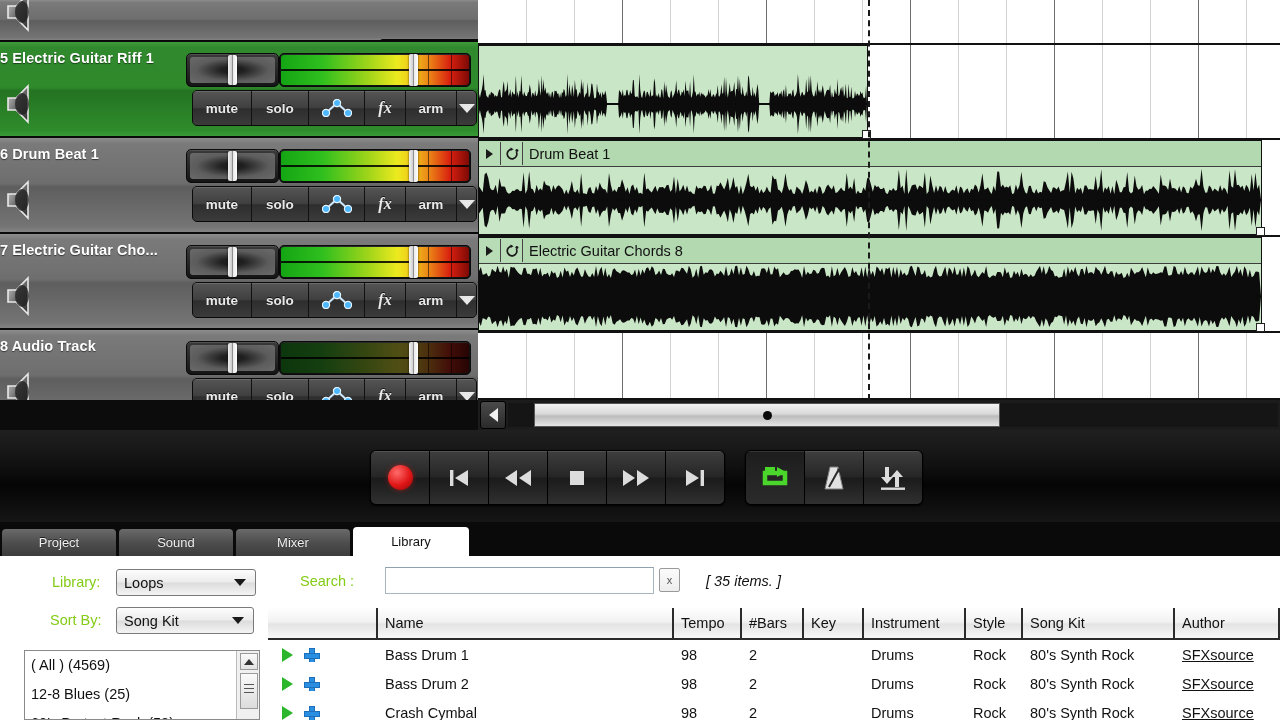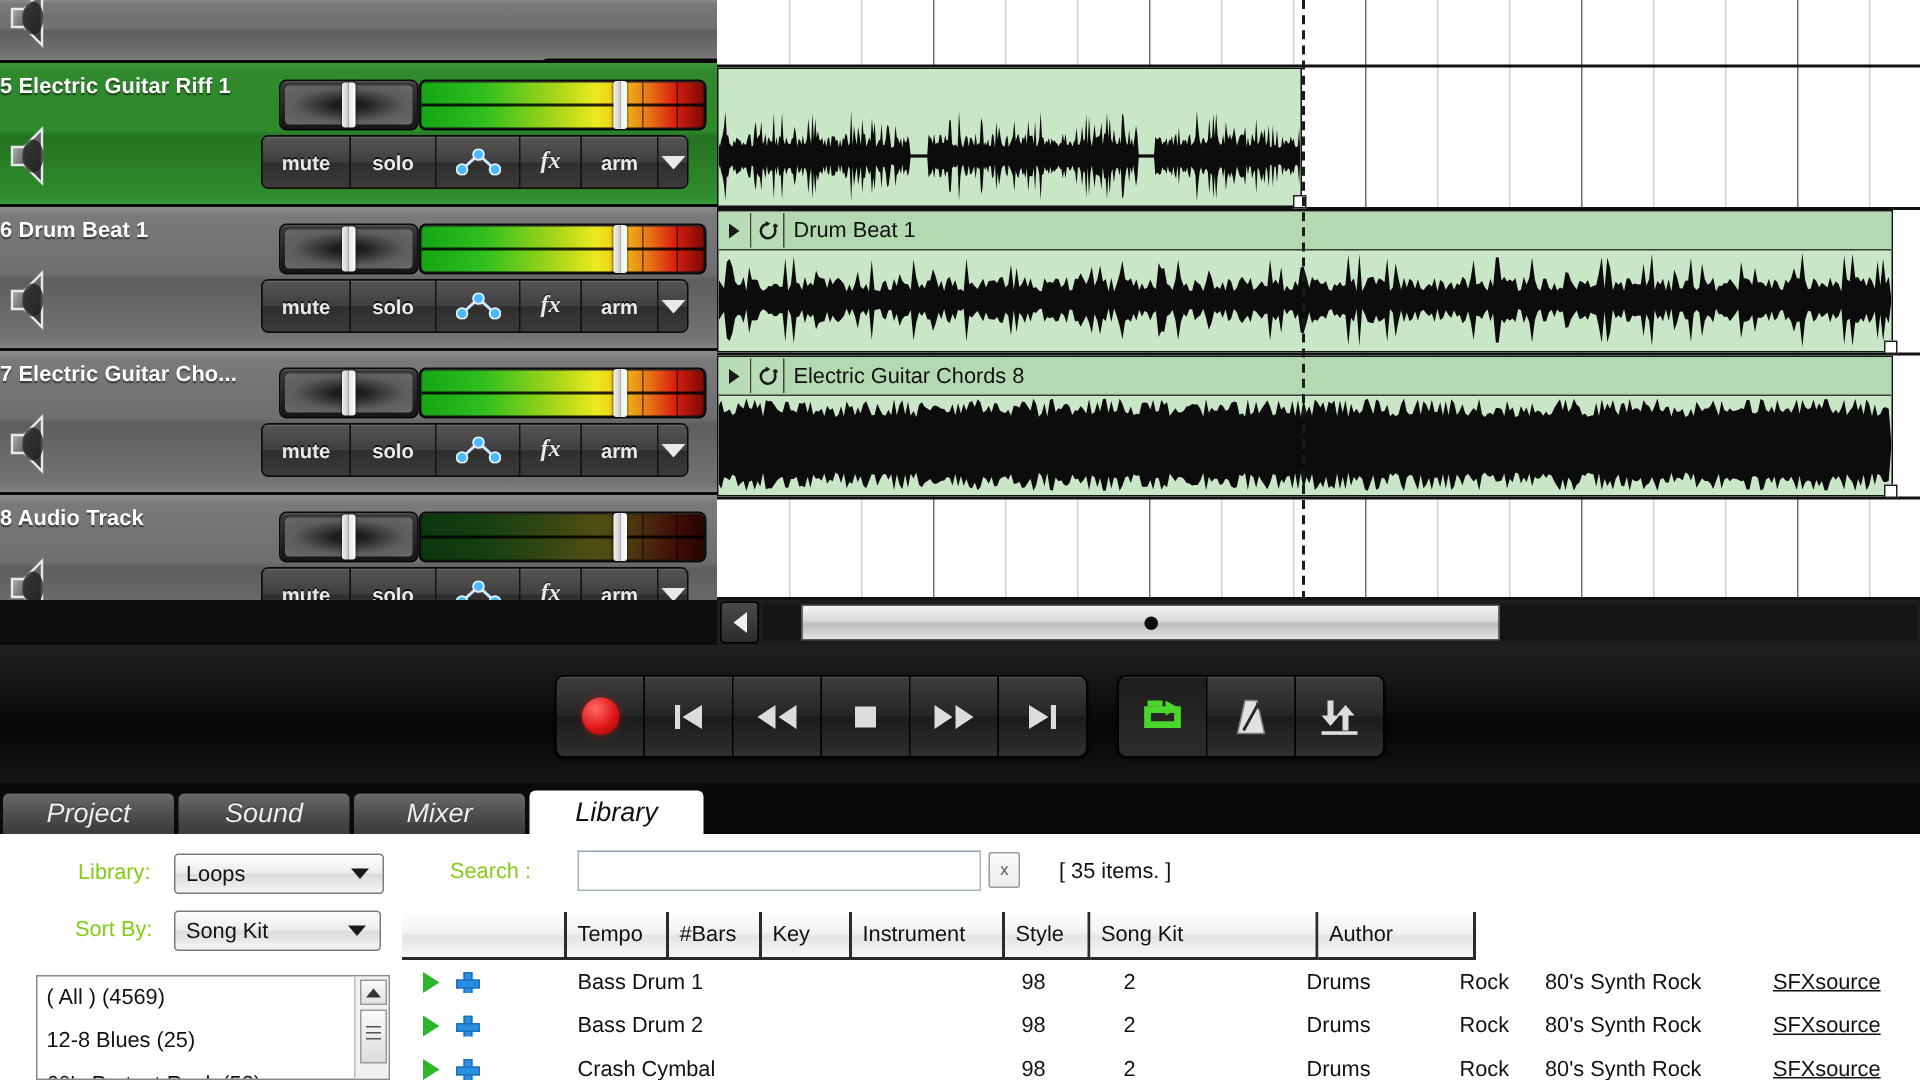--- a/index.html
+++ b/index.html
@@ -45,21 +45,21 @@
   .meter-grad{position:absolute;left:1px;top:1px;right:1px;bottom:1px;border-radius:3px;
     background:linear-gradient(to right,#14a514 0%,#2fbf1e 22%,#9ed41a 46%,#ecea1e 62%,#f1c51a 70%,#ea7a16 80%,#d81f0f 90%,#7d0a06 100%);}
   .meter-grad.dim{filter:brightness(.34) saturate(.85);}
   .meter-mid{position:absolute;left:1px;top:50%;right:1px;height:2px;margin-top:-1px;background:rgba(0,0,0,.85);}
   .meter-tick{position:absolute;top:1px;bottom:1px;width:1px;background:rgba(0,0,0,.55);}
   .meter-hd{position:absolute;top:0;width:9px;height:32px;border-radius:2px;
     background:linear-gradient(to right,#f2f2f2,#cfcfcf 45%,#8f8f8f 50%,#eaeaea 55%,#ffffff);
     box-shadow:0 0 2px rgba(0,0,0,.85);}
 
   
-  .btnstrip{position:absolute;left:174px;top:48px;width:283px;height:34px;display:flex;
+  .btnstrip{position:absolute;left:192px;top:48px;width:283px;height:34px;display:flex;
     border:1px solid #0a0a0a;border-radius:5px;overflow:hidden;background:#1a1a1a;}
   .tbtn{flex:0 0 auto;display:flex;align-items:center;justify-content:center;
     color:#e9e9e9;font-size:13.5px;font-weight:bold;
     background:linear-gradient(to bottom,#555 0%,#3f3f3f 50%,#2e2e2e 52%,#3b3b3b 100%);
     border-right:1px solid #111;box-shadow:inset 0 1px 0 rgba(255,255,255,.13);
     text-shadow:0 -1px 0 rgba(0,0,0,.7);cursor:pointer;}
   .tbtn:last-child{border-right:none;}
   .b-mute{width:58px;} .b-solo{width:56px;} .b-auto{width:55px;} .b-fx{width:40px;}
   .b-arm{width:50px;} .b-more{width:unset;flex:1;}
   .b-fx span{font-style:italic;font-family:"Liberation Serif",serif;font-size:16px;font-weight:bold;}
@@ -106,36 +106,36 @@
   .tkey.on{background:linear-gradient(to bottom,#1d1d1d,#2b2b2b);}
   .rec-dot{width:25px;height:25px;border-radius:50%;
     background:radial-gradient(circle at 36% 30%,#ff6a6a,#e01616 55%,#8d0606 100%);
     box-shadow:0 0 5px rgba(220,20,20,.55);}
   .gly{fill:#dcdcdc;}
 
   
   .bottom{position:absolute;left:0;top:522px;width:1280px;height:198px;background:#fff;}
   .tabbar{position:absolute;left:0;top:0;width:1280px;height:34px;background:#0a0a0a;display:flex;align-items:flex-end;}
   .tab{height:27px;min-width:114px;margin-right:3px;display:flex;align-items:center;justify-content:center;
-    color:#eee;font-size:18px;border-radius:4px 4px 0 0;cursor:pointer;
-    background:linear-gradient(to bottom,#6a6a6a 0%,#4e4e4e 50%,#3c3c3c 100%);text-shadow:0 -1px 0 rgba(0,0,0,.6);font-style:italic;}
+    color:#eee;font-size:13px;border-radius:4px 4px 0 0;cursor:pointer;
+    background:linear-gradient(to bottom,#6a6a6a 0%,#4e4e4e 50%,#3c3c3c 100%);text-shadow:0 -1px 0 rgba(0,0,0,.6);}
   .tab.active{background:#fff;color:#111;height:29px;text-shadow:none;min-width:116px;}
   .libpanel{position:absolute;left:0;top:34px;width:1280px;height:164px;background:#fff;}
 
   .lbl{position:absolute;font-size:14.5px;color:#84cc16;}
   .sel{position:absolute;height:27px;box-sizing:border-box;border:1px solid #7a7a7a;border-radius:3px;
     background:linear-gradient(to bottom,#fdfdfd 0%,#ececec 48%,#dcdcdc 52%,#f4f4f4 100%);
     display:flex;align-items:center;cursor:pointer;}
   .sel span{margin-left:7px;font-size:14.5px;color:#111;}
   .sel i{position:absolute;right:9px;width:0;height:0;border-left:6px solid transparent;border-right:6px solid transparent;border-top:7px solid #1a1a1a;}
   .srch{position:absolute;box-sizing:border-box;border:1px solid #a8b6c0;border-top-color:#8fa2ae;background:#fff;}
   .clrbtn{position:absolute;box-sizing:border-box;border:1px solid #9a9a9a;border-radius:2px;
     background:linear-gradient(to bottom,#fbfbfb,#ededed);display:flex;align-items:center;justify-content:center;
     font-size:11px;color:#555;cursor:pointer;}
-  .itemcount{position:absolute;font-size:14.5px;color:#111;}
+  .itemcount{position:absolute;font-size:14.5px;color:#111;font-style:italic;}
 
   .kitbox{position:absolute;left:24px;top:650px;width:236px;height:70px;background:#fff;
     border:1px solid #8a8a8a;box-sizing:border-box;overflow:hidden;}
   .kit-li{height:29px;line-height:29px;padding-left:6px;font-size:14.5px;color:#111;white-space:nowrap;cursor:pointer;}
   .kit-sb{position:absolute;right:0;top:0;width:22px;bottom:0;background:#f0f0f0;border-left:1px solid #bbb;}
   .kit-sb .up{position:absolute;top:2px;left:3px;width:16px;height:15px;border:1px solid #9a9a9a;
     background:linear-gradient(to bottom,#fafafa,#e2e2e2);display:flex;align-items:center;justify-content:center;}
   .kit-sb .up i{width:0;height:0;border-left:5px solid transparent;border-right:5px solid transparent;border-bottom:6px solid #333;}
   .kit-sb .thumb{position:absolute;top:22px;left:3px;width:16px;height:34px;border:1px solid #9a9a9a;
     background:linear-gradient(to bottom,#fafafa,#dcdcdc);}
@@ -566,20 +566,21 @@
         </div>
       <div class="thumb">
           <b></b>
         </div>
     </div>
   </div>
 
   <div class="tbl">
     <div class="thead" id="thead">
         <div class="th" style="width:110px"></div>
+        <div class="th" style="width:296px">Name</div>
         <div class="th" style="width:68px">Tempo</div>
         <div class="th" style="width:62px">#Bars</div>
         <div class="th" style="width:60px">Key</div>
         <div class="th" style="width:102px">Instrument</div>
         <div class="th" style="width:57px">Style</div>
         <div class="th" style="width:152px">Song Kit</div>
         <div class="th" style="width:105px">Author</div>
       </div>
     <div id="tbody">
         <div class="trow">

